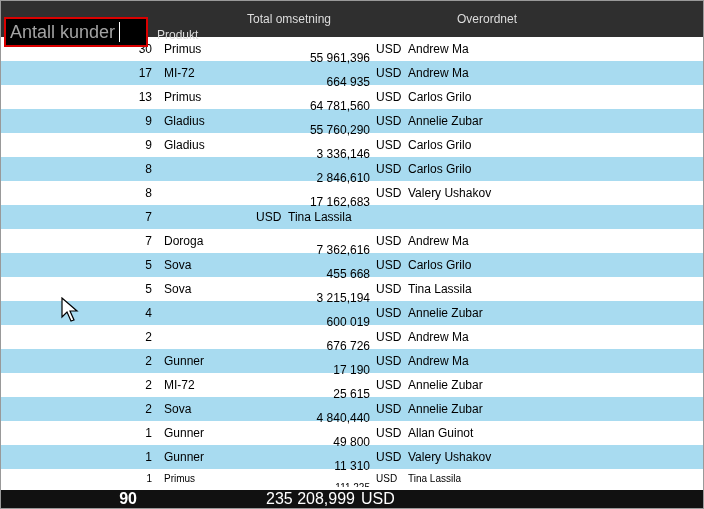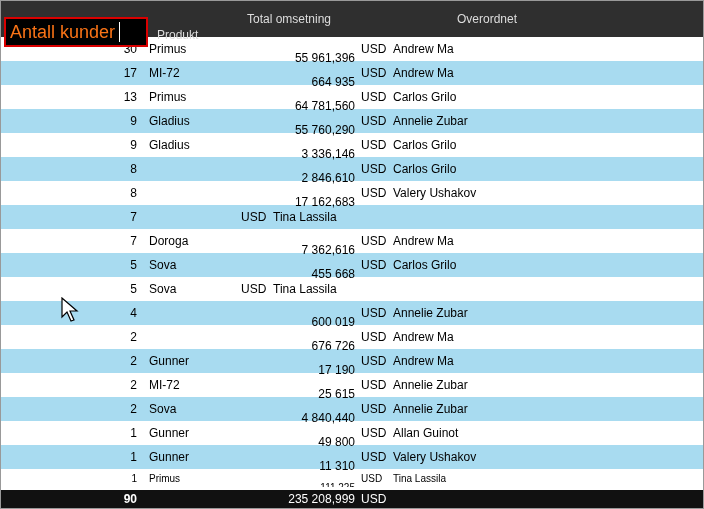--- a/index.html
+++ b/index.html
@@ -25,21 +25,21 @@
   .col-count { width: 148px; text-align: left; position: relative; }
   .col-product { width: 90px; text-align: left; margin-top: 32px; }
   .col-total { width: 210px; text-align: left; }
   .col-over { flex: 1; text-align: left; }
   .first-header-box {
     position: absolute;
     left: 3px; top: 2px;
     width: 144px; height: 30px;
     border: 2px solid #d90000;
     background: #000;
-    color: #f97316;
+    color: #a3a3a3;
     font-size: 18px;
     padding: 1px 4px;
     display: flex;
     align-items: center;
     white-space: nowrap;
   }
   .cursor-bar {
     display: inline-block;
     width: 1px; height: 20px;
     background: #fff;
@@ -47,38 +47,39 @@
   }
   .rows {
     height: 455px;
     overflow: hidden;
   }
   .row {
     display: flex;
     height: 24px;
     align-items: center;
     font-size: 12px;
+    padding-left: 15px;
   }
   .row.alt { background: #a8dbf0; }
   .row .c-count { width: 148px; text-align: right; padding-right: 12px; }
   .row .c-product { width: 90px; text-align: left; }
   .row .c-total { width: 120px; text-align: right; padding-right: 4px; margin-top: 18px; }
   .row .c-curr { width: 30px; text-align: left; padding-left: 2px; }
   .row .c-over { flex: 1; text-align: left; padding-left: 4px; }
   .row.partial { height: 18px; overflow: hidden; font-size: 10px;}
   .row.partial .c-total { font-size: 10px; }
   .footer {
     position: absolute;
     bottom: 0; left: 0; right: 0;
     height: 18px;
     background: #111;
     color: #fff;
     display: flex;
     align-items: center;
-    font-size: 12px;
+    font-size: 16px;
   }
   .footer .f-count { width: 148px; text-align: right; padding-right: 12px; font-weight: bold; }
   .footer .f-product { width: 90px; }
   .footer .f-total { width: 120px; text-align: right; padding-right: 4px; }
   .footer .f-curr { width: 30px; text-align: left; padding-left: 2px; }
   .footer .f-over { flex: 1; }
   .mouse-cursor {
     position: absolute;
     left: 60px; top: 296px;
     pointer-events: none;
@@ -165,20 +166,21 @@
     <div class="row alt">
       <div class="c-count">5</div>
       <div class="c-product">Sova</div>
       <div class="c-total">455 668</div>
       <div class="c-curr">USD</div>
       <div class="c-over">Carlos Grilo</div>
     </div>
     <div class="row">
       <div class="c-count">5</div>
       <div class="c-product">Sova</div>
+      <div class="c-total">3 215,194</div>
       <div class="c-curr">USD</div>
       <div class="c-over">Tina Lassila</div>
     </div>
     <div class="row alt">
       <div class="c-count">4</div>
       <div class="c-product"></div>
       <div class="c-total">600 019</div>
       <div class="c-curr">USD</div>
       <div class="c-over">Annelie Zubar</div>
     </div>

